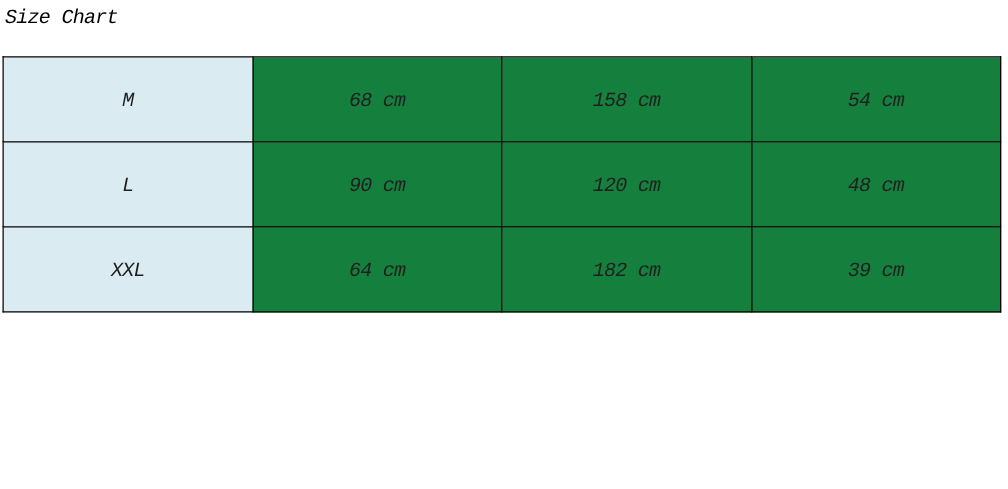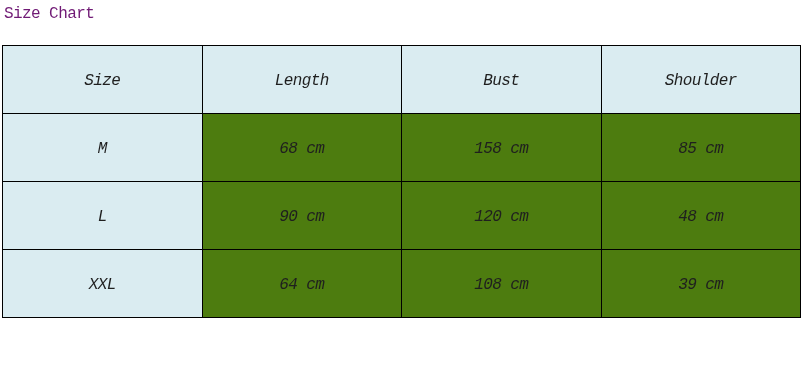--- a/index.html
+++ b/index.html
@@ -21,24 +21,25 @@
     height: 391px;
     background: #ffffff;
   }
 
   
   .chart-title {
     position: absolute;
     left: 4px;
     top: 5px;
     font-family: "Liberation Mono", monospace;
+    font-style: italic;
     font-size: 16px;
     letter-spacing: -0.58px;
     line-height: 18px;
-    color: #701a75;
+    color: #000000;
     white-space: pre;
   }
 
   
   table.size-table {
     position: absolute;
     left: 2px;
     top: 45px;
     width: 799px;
     border-collapse: collapse;
@@ -49,60 +50,54 @@
     height: 68px;
     box-sizing: border-box;
     padding: 2px 0 0 0;
     text-align: center;
     vertical-align: middle;
     font-family: "Liberation Mono", monospace;
     font-style: italic;
     font-size: 16px;
     letter-spacing: -0.58px;
     color: #1f1f1f;
-    background: #4d7c0f;
+    background: #15803d;
     white-space: pre;
   }
   table.size-table tr.header-row td { background: #daecf1; }
   table.size-table td.size-col      { background: #daecf1; }
 </style>
 </head>
 <body>
 
 <div class="page">
 
   <div class="chart-title">Size Chart</div>
 
   <table class="size-table">
     <tbody>
 
-      <tr class="header-row">
-        <td class="size-col">Size</td>
-        <td>Length</td>
-        <td>Bust</td>
-        <td>Shoulder</td>
-      </tr>
 
       <tr>
         <td class="size-col">M</td>
         <td>68 cm</td>
         <td>158 cm</td>
-        <td>85 cm</td>
+        <td>54 cm</td>
       </tr>
 
       <tr>
         <td class="size-col">L</td>
         <td>90 cm</td>
         <td>120 cm</td>
         <td>48 cm</td>
       </tr>
 
 
       <tr>
         <td class="size-col">XXL</td>
         <td>64 cm</td>
-        <td>108 cm</td>
+        <td>182 cm</td>
         <td>39 cm</td>
       </tr>
 
     </tbody>
   </table>
 </div>
 
 </body></html>

